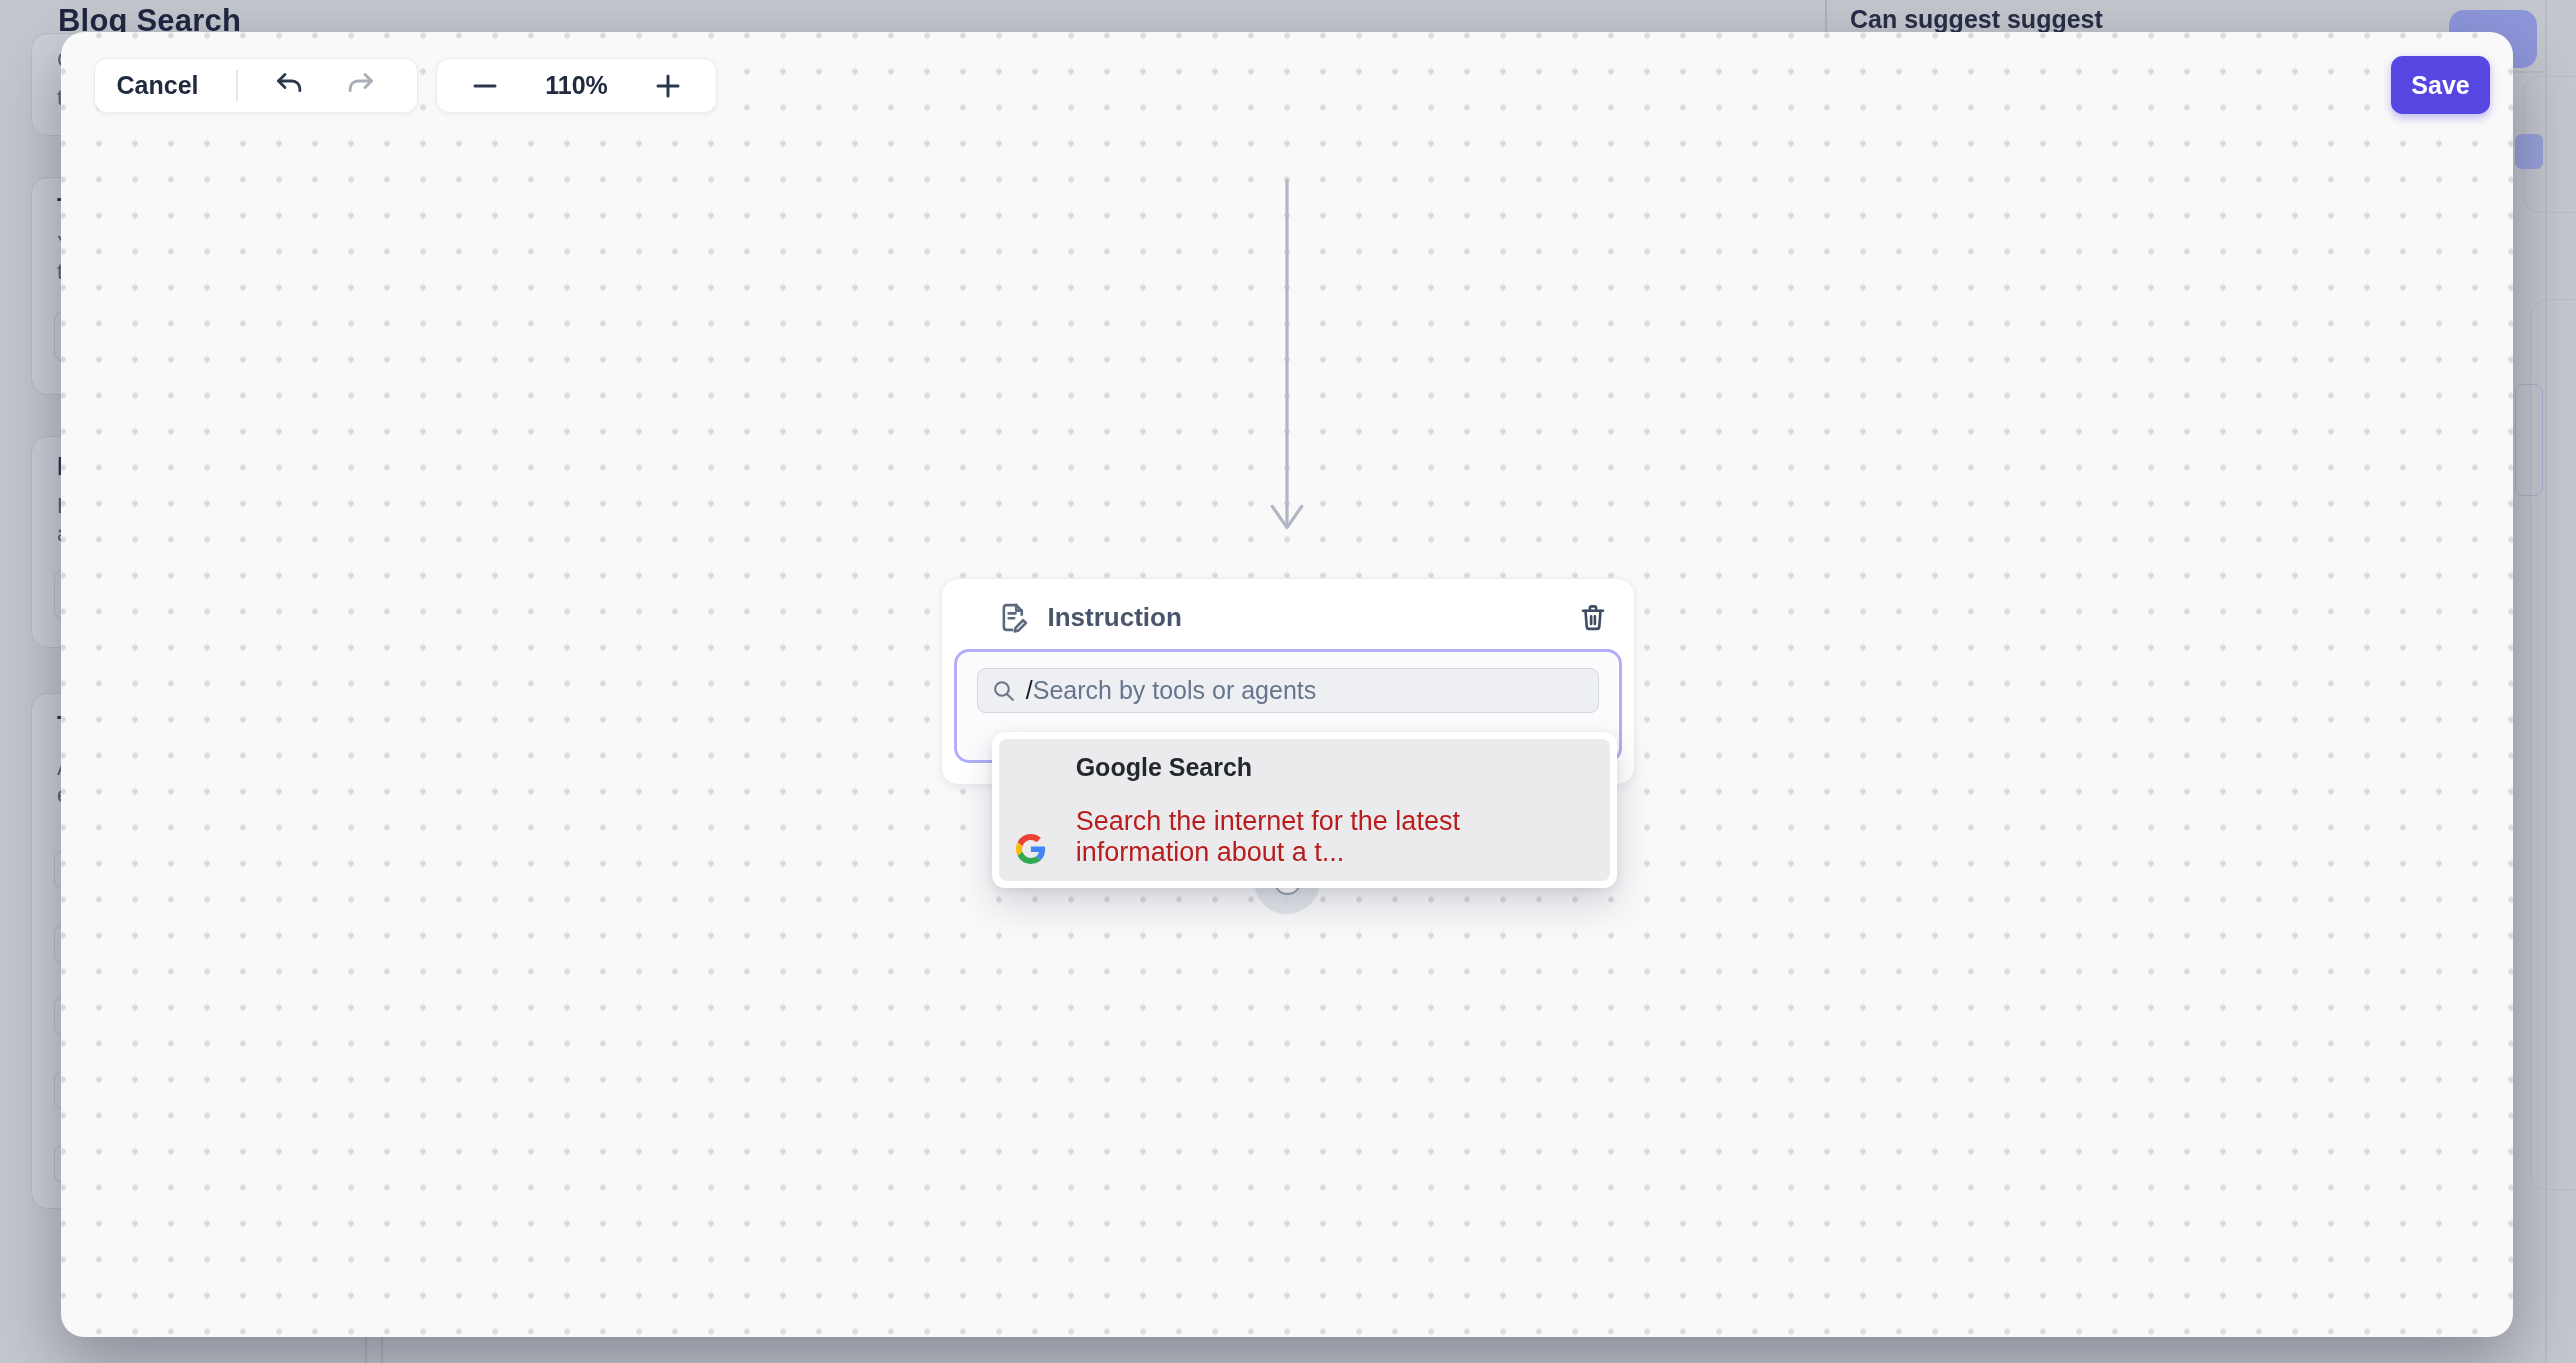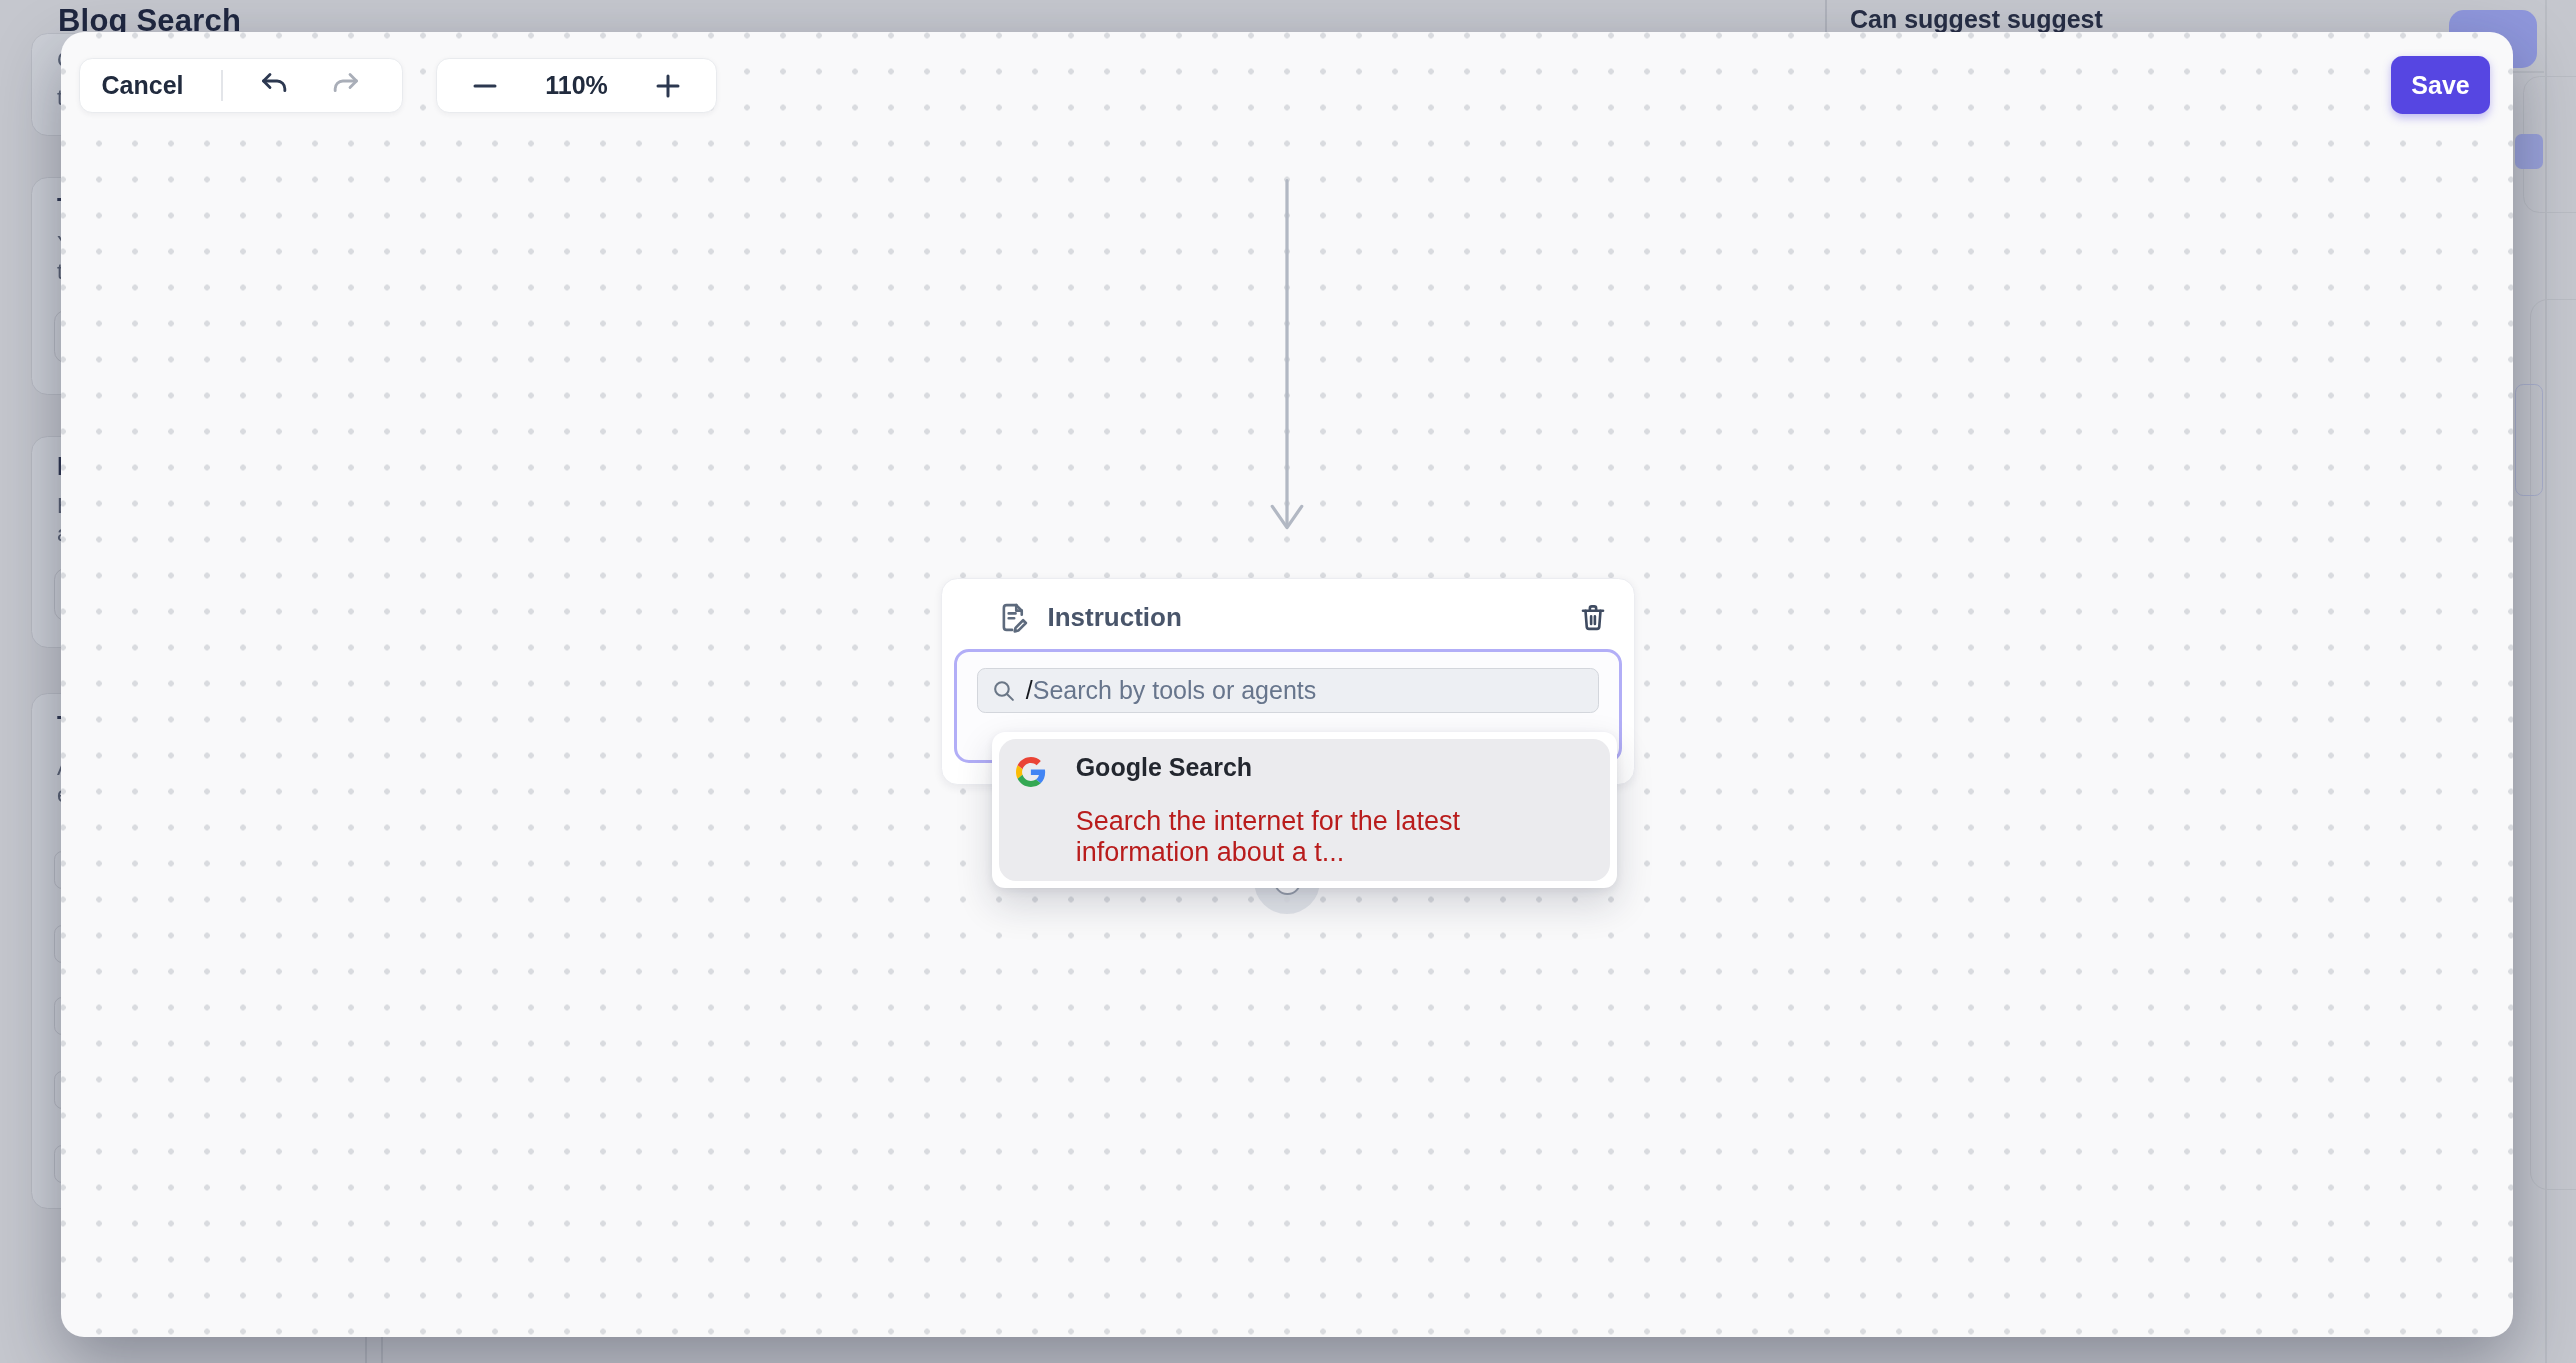--- a/index.html
+++ b/index.html
@@ -29,21 +29,21 @@
 
   
   .modal { left:61px; top:32px; width:2452px; height:1305px; background:#f9f9fa; border-radius:23px;
            box-shadow:0 25px 66px rgba(20,25,45,.35); overflow:hidden;
            background-image:radial-gradient(circle, #d9dbdf 2.6px, transparent 3.1px);
            background-size:36px 36px; background-position:20px 21.5px; }
 
   
   .tb-group { position:absolute; top:26px; height:55px; background:#ffffff; border:0.8px solid #e9ebee;
               border-radius:13.2px; box-shadow:0 1.7px 5px rgba(30,35,60,.05); display:flex; align-items:center; }
-  .tb-left { left:18px; width:324px; padding:0 21.5px; gap:0; }
+  .tb-left { left:33px; width:324px; padding:0 21.5px; gap:0; }
   .tb-zoom { left:375px; width:281px; padding:0 25px; justify-content:space-between; }
   .btn-text { font-size:25px; font-weight:600; color:#212b3e; cursor:default; }
   .tb-divider { width:1.7px; height:31px; background:#e3e5e9; margin:0 28px 0 38px; }
   .icon-btn { width:46px; height:46px; display:flex; align-items:center; justify-content:center; }
   .zoom-level { font-size:25px; font-weight:600; color:#212b3e; }
   .save-btn { position:absolute; left:2330px; top:24px; width:99px; height:58px; background:#5646e2;
               border-radius:11.6px; color:#ffffff; font-size:25px; font-weight:600; display:flex;
               align-items:center; justify-content:center; box-shadow:0 3.3px 8.3px rgba(86,70,226,.35); }
 
   
@@ -59,21 +59,21 @@
   .focus-box { margin:0 11.6px; height:114px; border:3.3px solid #b2aef7; border-radius:15px; background:#fcfcfe; padding:16.5px 20px; }
   .search-box { height:45px; background:#edeff3; border:1.7px solid #d3d6dc; border-radius:8.3px;
                 display:flex; align-items:center; padding:0 13.2px; }
   .search-box svg { margin-right:10px; flex:none; }
   .search-value { font-size:25px; color:#15181e; }
   .search-placeholder { font-size:25px; color:#67758c; }
 
   
   .dropdown { position:absolute; left:931px; top:700px; width:625px; background:#ffffff; border-radius:13.2px;
               padding:7.4px; box-shadow:0 16.5px 37px rgba(25,30,55,.16), 0 2.5px 8.3px rgba(25,30,55,.08); z-index:6; }
-  .dd-item { background:#ebebee; border-radius:17px; display:flex; align-items:flex-start; gap:30px; padding:13.2px 16.5px; }
+  .dd-item { background:#ebebee; border-radius:8px; display:flex; align-items:flex-end; gap:30px; padding:13.2px 16.5px; }
   .dd-title { font-size:25px; font-weight:600; color:#23272f; }
   .dd-desc { font-size:27px; color:#b91c1c; margin-top:24px; }
 
   
   .add-btn { position:absolute; left:1201px; top:776px; width:50px; height:50px; border-radius:50%;
              background:#4b40da; z-index:5; display:flex; align-items:center; justify-content:center; }
   .handle-halo { position:absolute; left:1193px; top:816px; width:66px; height:66px; border-radius:50%;
                  background:rgba(222,225,231,.88); z-index:4; }
   .handle-dot { position:absolute; left:1213px; top:836px; width:26.5px; height:26.5px; border-radius:50%;
                 background:#ffffff; border:2.5px solid #99a1ae; z-index:5; }

